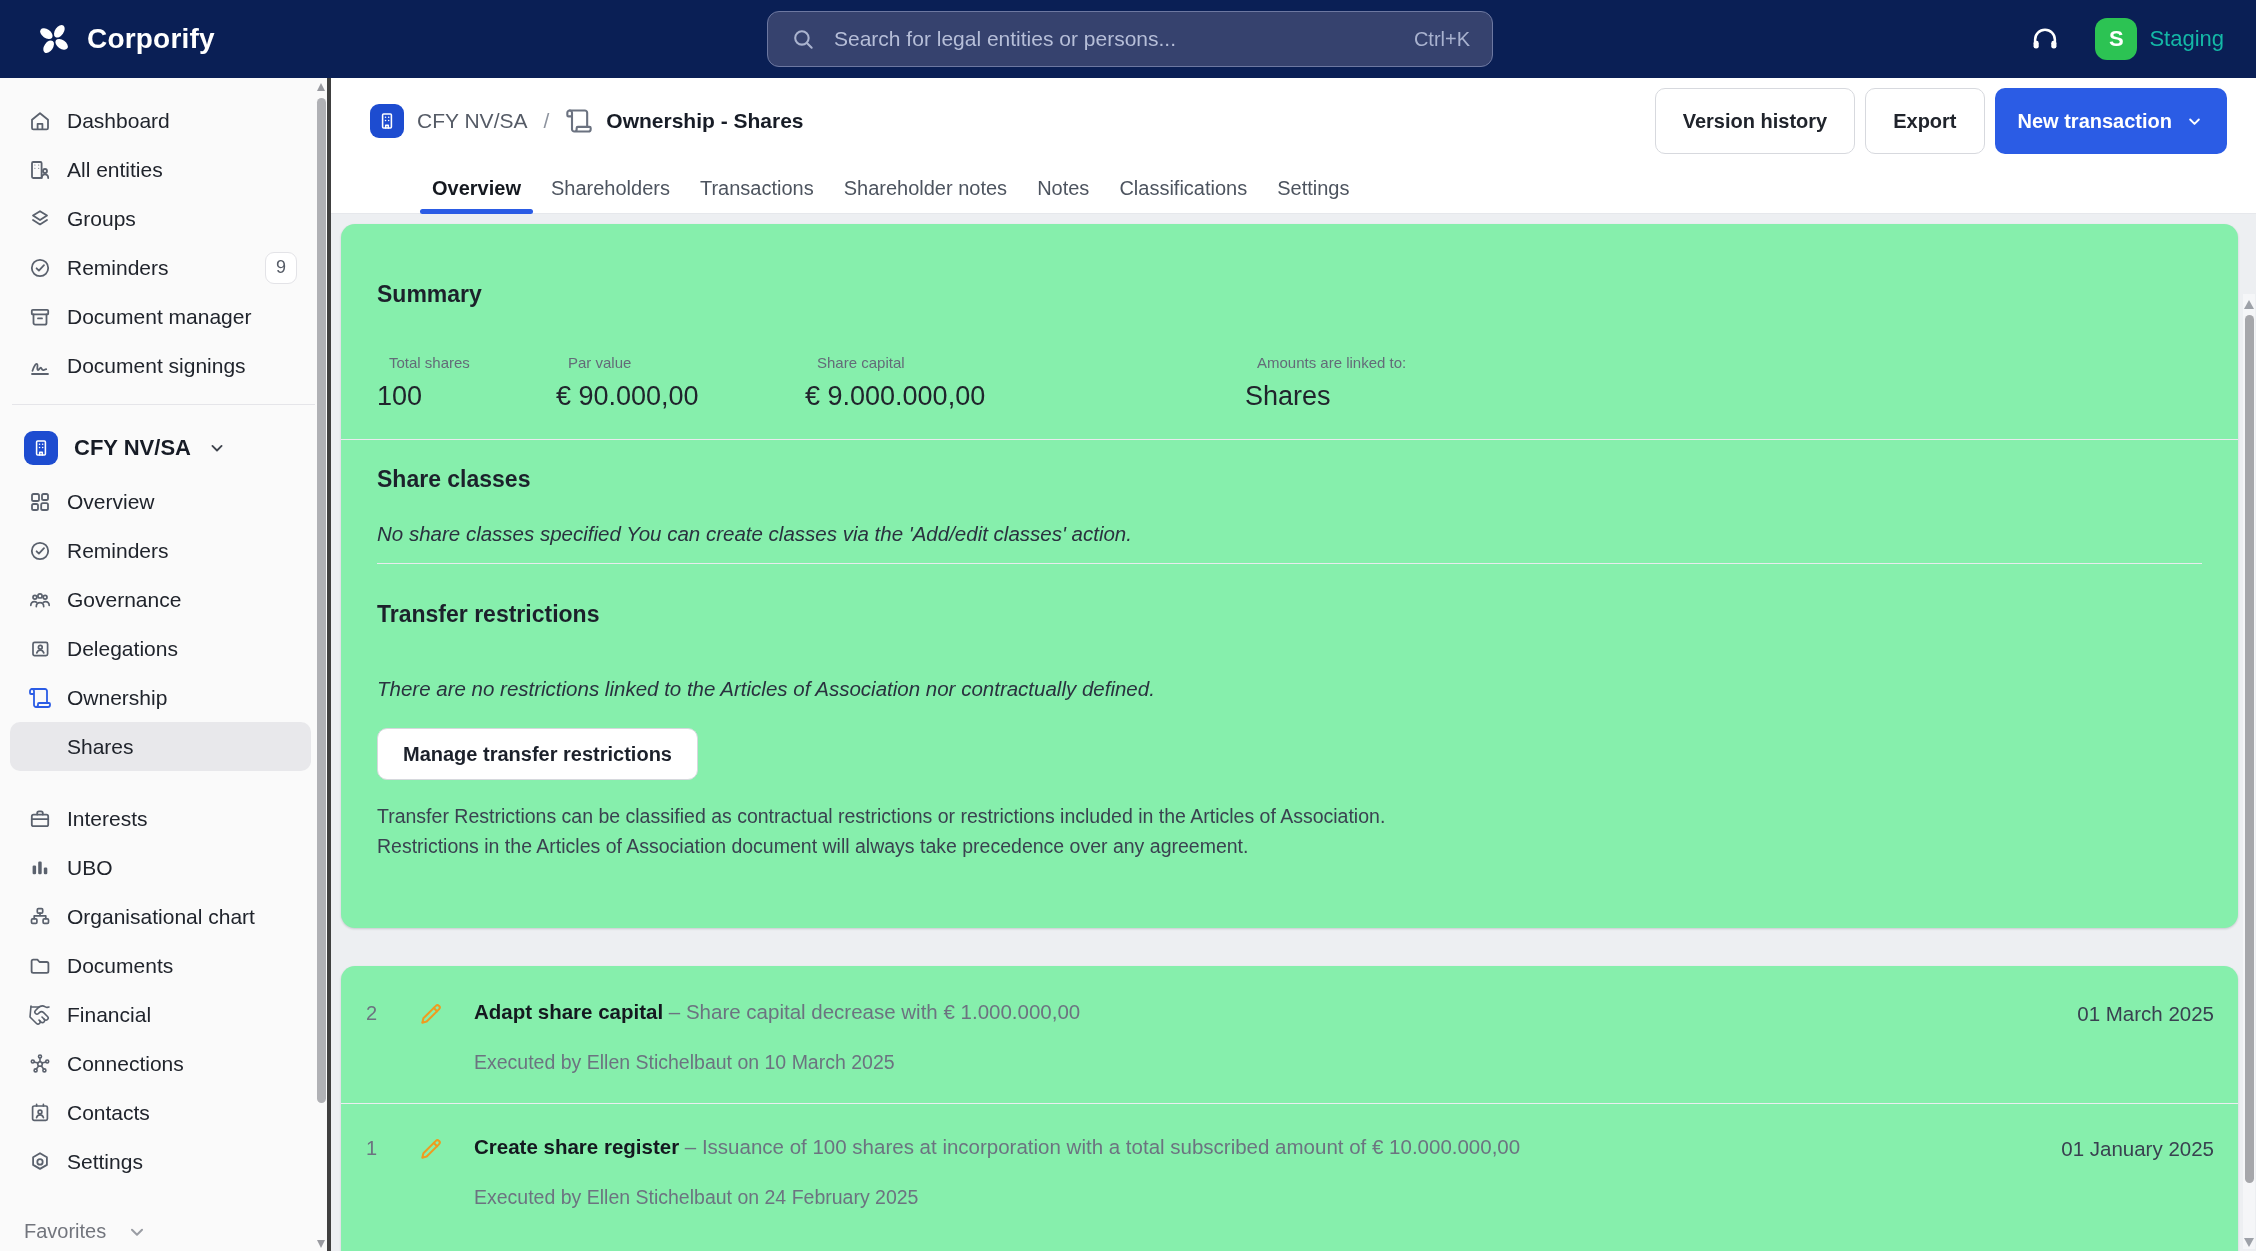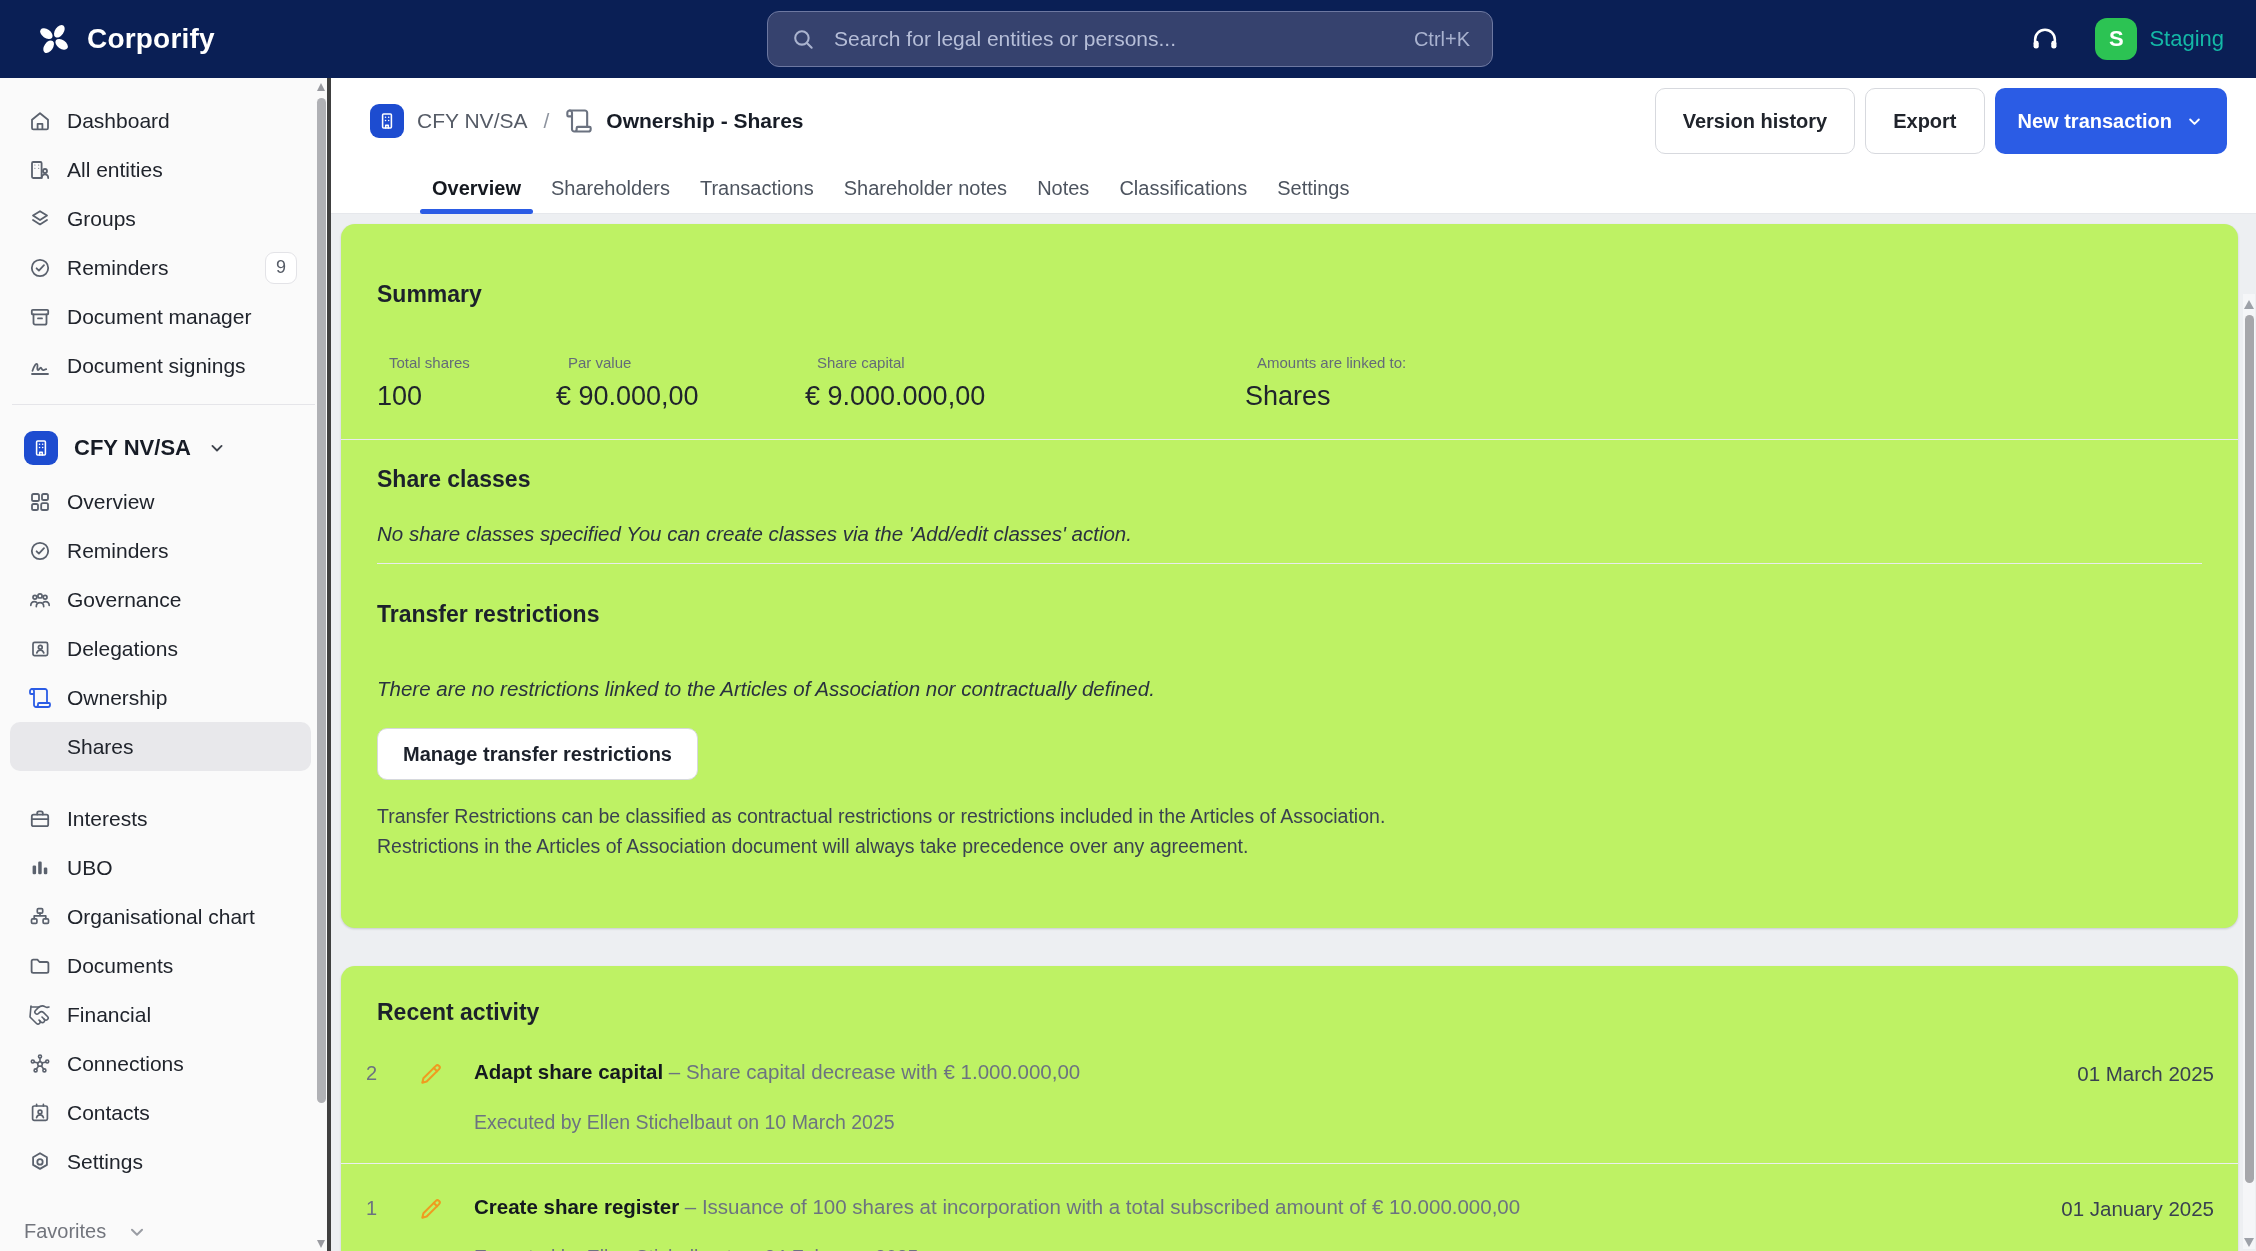--- a/index.html
+++ b/index.html
@@ -95,21 +95,21 @@
   .btn-primary { background:#2b5ce5; border:none; color:#fff; padding:0 23px; gap:13px; }
 
   .tabs { height:50px; padding-left:100px; display:flex; gap:28px; align-items:flex-end;
     border-bottom:1px solid #e6e8ec; }
   .tab { position:relative; padding:0 1px 13px; font-size:20px; font-weight:500; color:#4d545f; cursor:pointer; white-space:nowrap; }
   .tab.active { color:#14181f; font-weight:700; }
   .tab.active::after { content:""; position:absolute; left:-11px; right:-11px; bottom:-1px; height:5px;
     background:#2b5ce5; border-radius:3px; }
 
   .content { flex:1; background:#edeff2; padding:10px 18px 0 10px; overflow:hidden; }
-  .card { background:#bef264; border-radius:14px; box-shadow:0 1px 2px rgba(16,24,40,.10), 0 1px 3px rgba(16,24,40,.07); }
+  .card { background:#86efac; border-radius:14px; box-shadow:0 1px 2px rgba(16,24,40,.10), 0 1px 3px rgba(16,24,40,.07); }
   .card-title { font-size:23px; font-weight:700; color:#1c212b; margin:0; }
 
   
   .card-overview { height:704px; padding:0 36px; }
   .t-summary { padding-top:57px; }
   .stats { display:flex; margin-top:46px; }
   .stat-c0 { width:179px; } .stat-c1 { width:249px; } .stat-c2 { width:440px; }
   .stat-label { font-size:15px; color:#636b78; margin-bottom:10px;margin-left:12px; }
   .stat-value { font-size:27px; color:#20242c; font-weight:500; }
   .divider-full { height:1px; background:#e9ebee; margin:27px -36px 0; }
@@ -533,21 +533,20 @@
 
         <button class="btn-manage">Manage transfer restrictions</button>
 
         <div class="tr-paragraph">
           <div>Transfer Restrictions can be classified as contractual restrictions or restrictions included in the Articles of Association.</div>
           <div>Restrictions in the Articles of Association document will always take precedence over any agreement.</div>
         </div>
       </section>
 
       <section class="card card-activity">
-        <h2 class="card-title t-activity">Recent activity</h2>
 
         <div class="activity-row">
           <span class="act-num">2</span>
           <span class="act-icon">
             <svg width="26" height="26" viewBox="0 0 24 24" fill="none" stroke="#ef9b20" stroke-width="1.9" stroke-linecap="round" stroke-linejoin="round">
               <path d="M4 20 l1-4 L16.5 4.5 a2 2 0 0 1 2.8 0 l.2 .2 a2 2 0 0 1 0 2.8 L8 19 Z"></path>
                 <path d="M14.6 6.4 l3 3"></path>
             </svg>
           </span>
           <span class="act-body">

